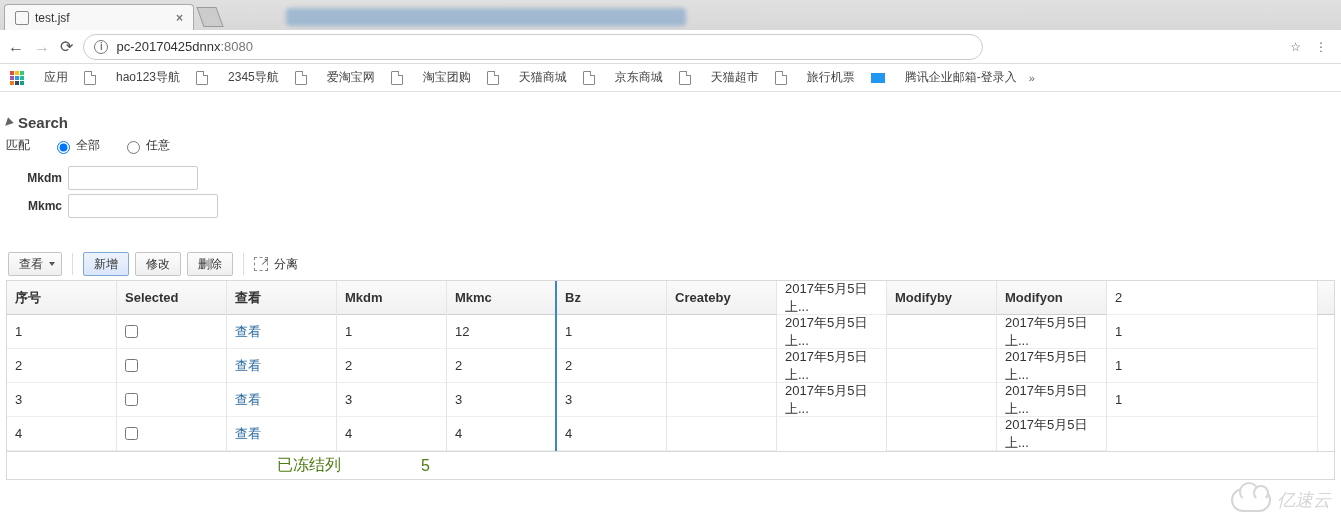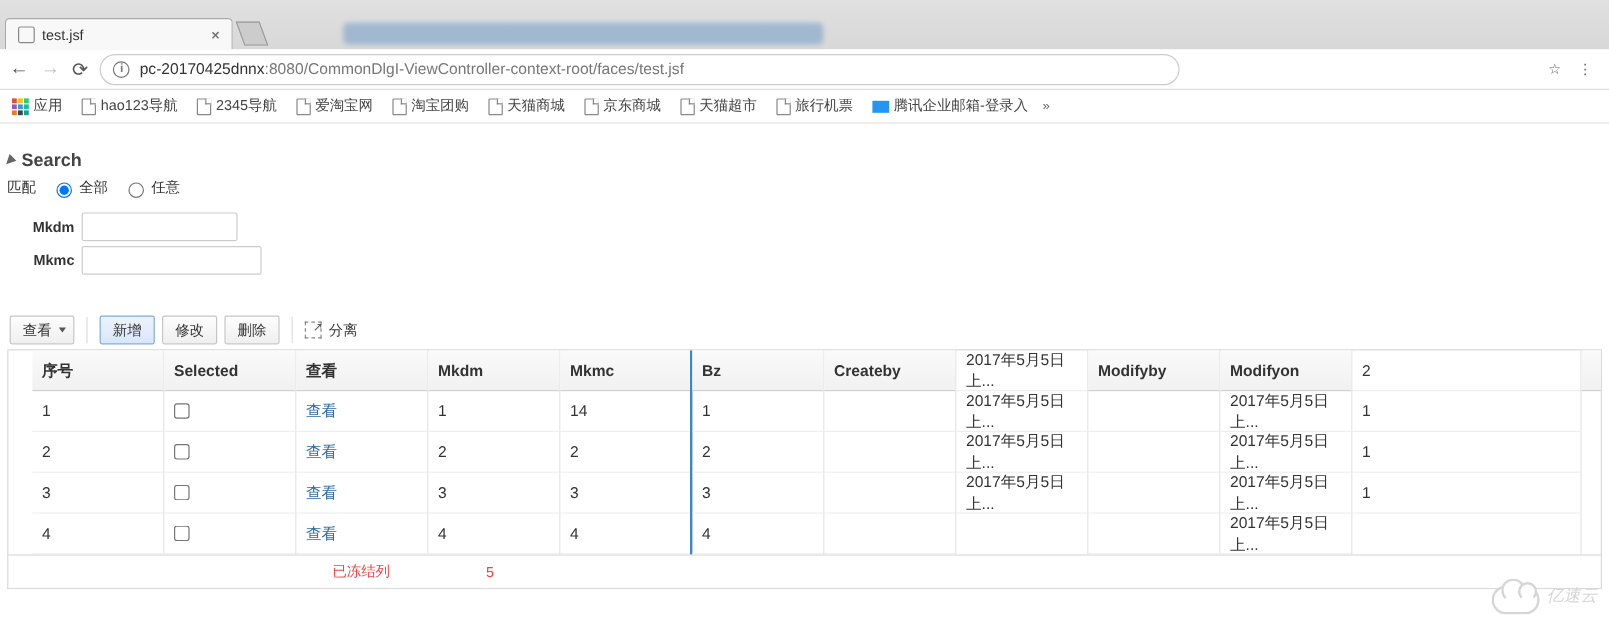--- a/index.html
+++ b/index.html
@@ -1,19 +1,19 @@
 <!DOCTYPE html>
 <html><head>
 <meta charset="utf-8">
 <style>
   * { box-sizing: border-box; }
   body { margin:0; font-family: Arial, "Microsoft YaHei", sans-serif; font-size:12px; color:#333; background:#fff; }
   
   
-  .chrome-tabs { height:41px; background:linear-gradient(#e0e0e0,#d8d8d8); display:flex; align-items:flex-end; padding-left:4px; }
+  .chrome-tabs { height:30px; background:linear-gradient(#e0e0e0,#d8d8d8); display:flex; align-items:flex-end; padding-left:4px; }
   .chrome-tab { background:#f8f8f8; border:1px solid #aaa; border-bottom:none; border-radius:4px 4px 0 0; height:26px; display:flex; align-items:center; padding:0 10px; font-size:12px; gap:6px; min-width:190px; position:relative; }
   .tab-icon { width:14px; height:14px; border:1px solid #888; border-radius:2px; }
   .tab-close { color:#777; font-weight:bold; cursor:pointer; margin-left:auto;}
   .blur-tab { width:400px; height:18px; margin-left:60px; margin-bottom:4px; background:#88aacc; border-radius:4px; filter:blur(2px); opacity:.7;}
   .new-tab-btn { width:20px;height:20px;margin:0 6px 3px 6px;background:#ccc;border:1px solid #999;transform:skewX(20deg);}
   
   .toolbar { height:34px; display:flex; align-items:center; padding:0 8px; gap:10px; border-bottom:1px solid #ddd;}
   .nav-icon { color:#555; font-size:16px; }
   .nav-icon.disabled{opacity:.4}
   .url-bar { flex:0 1 900px; height:26px; border:1px solid #ccc; border-radius:13px; display:flex; align-items:center; padding:0 10px; font-size:13px; color:#555;}
@@ -26,62 +26,62 @@
   .apps-icon{display:grid;grid-template-columns:repeat(3,4px);grid-template-rows:repeat(3,4px);gap:1px}
   .apps-icon span{background:#e74c3c}
   .apps-icon span:nth-child(2){background:#f1c40f}
   .apps-icon span:nth-child(3){background:#2ecc71}
   .apps-icon span:nth-child(4){background:#9b59b6}
   .apps-icon span:nth-child(5){background:#3498db}
   .apps-icon span:nth-child(6){background:#1abc9c}
   .apps-icon span:nth-child(7){background:#e67e22}
   .apps-icon span:nth-child(8){background:#34495e}
   .apps-icon span:nth-child(9){background:#16a085}
-  .bm{display:flex;align-items:center;gap:4px;cursor:pointer}
+  .bm{display:flex;align-items:center;gap:20px;cursor:pointer}
   .bm .file-ico{width:12px;height:14px;border:1px solid #888;border-radius:1px;position:relative}
   .bm .file-ico::after{content:"";position:absolute;top:-1px;right:-1px;width:4px;height:4px;background:#fff;border-left:1px solid #888;border-bottom:1px solid #888}
   .bm .mail-ico{width:14px;height:10px;background:#2196F3;position:relative}
   .bm-over{color:#666;font-size:11px;margin-left:-4px}
 
   
   .content{padding:6px 6px 0 6px;}
   .search-hdr{display:flex;align-items:center;gap:6px;font-size:15px;font-weight:bold;color:#444;margin:16px 0 6px 0}
   .search-hdr .tri{width:0;height:0;border-top:5px solid transparent;border-bottom:5px solid transparent;border-right:8px solid #666;transform:rotate(-45deg) scaleY(.8);margin-left:-2px}
-  .match-row{display:flex;align-items:flex-end;gap:12px;margin-bottom:12px}
+  .match-row{display:flex;align-items:flex-end;gap:22px;margin-bottom:12px}
   .match-row label{display:flex;align-items:center;gap:3px}
   .form-row{display:flex;align-items:center;margin:4px 0}
   .form-row .lbl{width:62px;text-align:right;padding-right:6px;color:#333;font-weight:bold;font-size:12px}
   .form-row input{height:24px;width:130px;border:1px solid #ccc;border-radius:2px;padding:0 4px}
   .wide input{width:150px}
   
   .toolbar2{display:flex;align-items:center;gap:6px;margin:30px 0 0 0;padding:4px 2px;border-bottom:1px solid #d9d9d9}
   .btn{border:1px solid #c5c5c5;background:linear-gradient(#fdfdfd,#efefef);height:24px;padding:0 10px;border-radius:2px;cursor:pointer;font-size:12px;display:flex;align-items:center;gap:4px}
   .btn.split{padding-right:18px;position:relative}
   .btn.split::after{content:"";position:absolute;right:6px;top:50%;margin-top:-2px;border-left:3px solid transparent;border-right:3px solid transparent;border-top:4px solid #555}
   .btn.active{background:linear-gradient(#eef3fb,#d8e6fb);border-color:#7fa9d8}
   .sep{width:1px;height:22px;background:#ddd;margin:0 4px}
   .detach-ico{width:14px;height:14px;border:1px dashed #888;position:relative}
   .detach-ico::after{content:"↗";position:absolute;font-size:10px;top:-2px;right:-2px;color:#555}
 
   
-  .grid{display:flex;border:1px solid #d9d9d9;border-top:none;padding-left:20px;}
+  .grid{display:flex;border:1px solid #d9d9d9;border-top:none;}
   .col{border-right:1px solid #e5e5e5;display:flex;flex-direction:column}
   .col:last-child{border-right:none;flex:0 0 14px}
   .hd{height:34px;background:linear-gradient(#fafafa,#f1f1f1);border-bottom:1px solid #d0d0d0;font-weight:bold;color:#333;display:flex;align-items:center;padding:0 8px;font-size:13px}
   .cell{height:34px;border-bottom:1px solid #eee;display:flex;align-items:center;padding:0 8px;font-size:13px;color:#333}
   .cell a{color:#2d6ca2;cursor:pointer}
   .cell input[type=checkbox]{margin:0}
   .frozen-sep{border-right:2px solid #3d87c4 !important}
   .col.sel{flex:0 0 14px}
   
-  .footer{display:flex;align-items:center;height:28px;border:1px solid #d9d9d9;border-top:none;font-size:12px;color:#ef4444}
+  .footer{display:flex;align-items:center;height:28px;border:1px solid #d9d9d9;border-top:none;font-size:16px;color:#4d7c0f}
   .footer .lab{margin-left:270px}
   .footer .val{margin-left:80px}
   
-  .watermark{position:fixed;right:10px;bottom:10px;color:#d6d6d6;font-size:14px;font-style:italic;display:flex;align-items:flex-start;gap:6px;font-family:"Microsoft YaHei"}
+  .watermark{position:fixed;right:10px;bottom:10px;color:#d6d6d6;font-size:18px;font-style:italic;display:flex;align-items:flex-start;gap:6px;font-family:"Microsoft YaHei"}
   .watermark .cloud{width:40px;height:24px;border:2px solid #d6d6d6;border-radius:14px;position:relative}
   .watermark .cloud::before,.watermark .cloud::after{content:"";position:absolute;border:2px solid #d6d6d6;border-radius:50%}
   .watermark .cloud::before{width:16px;height:16px;top:-8px;left:6px;background:#fff;border-bottom-color:transparent}
   .watermark .cloud::after{width:12px;height:12px;top:-5px;left:20px;background:#fff;border-bottom-color:transparent}
 </style>
 </head>
 <body>
 
 <div class="chrome-tabs">
   <div class="chrome-tab">
@@ -94,21 +94,20 @@
 </div>
 
 <div class="toolbar">
   <span class="nav-icon">←</span>
   <span class="nav-icon disabled">→</span>
   <span class="nav-icon">⟳</span>
   <div class="url-bar">
     <span class="info">i</span>
     <span class="url-host">pc-20170425dnnx</span>
       <span class="url-path">:8080</span>
-      <span class="url-path">/CommonDlgI-ViewController-context-root/faces/test.jsf</span>
   </div>
   <div class="toolbar-right">
     <span>☆</span>
     <span>⋮</span>
   </div>
 </div>
 
 <div class="bookmarks">
   <div class="bm">
     <span class="apps-icon">
@@ -250,21 +249,21 @@
     </div>
     <div class="col" style="flex:0 0 110px">
       <div class="hd">Mkdm</div>
       <div class="cell">1</div>
       <div class="cell">2</div>
       <div class="cell">3</div>
       <div class="cell">4</div>
     </div>
     <div class="col frozen-sep" style="flex:0 0 110px">
       <div class="hd">Mkmc</div>
-      <div class="cell">14</div>
+      <div class="cell">12</div>
       <div class="cell">2</div>
       <div class="cell">3</div>
       <div class="cell">4</div>
     </div>
     <div class="col" style="flex:0 0 110px">
       <div class="hd">Bz</div>
       <div class="cell">1</div>
       <div class="cell">2</div>
       <div class="cell">3</div>
       <div class="cell">4</div>

